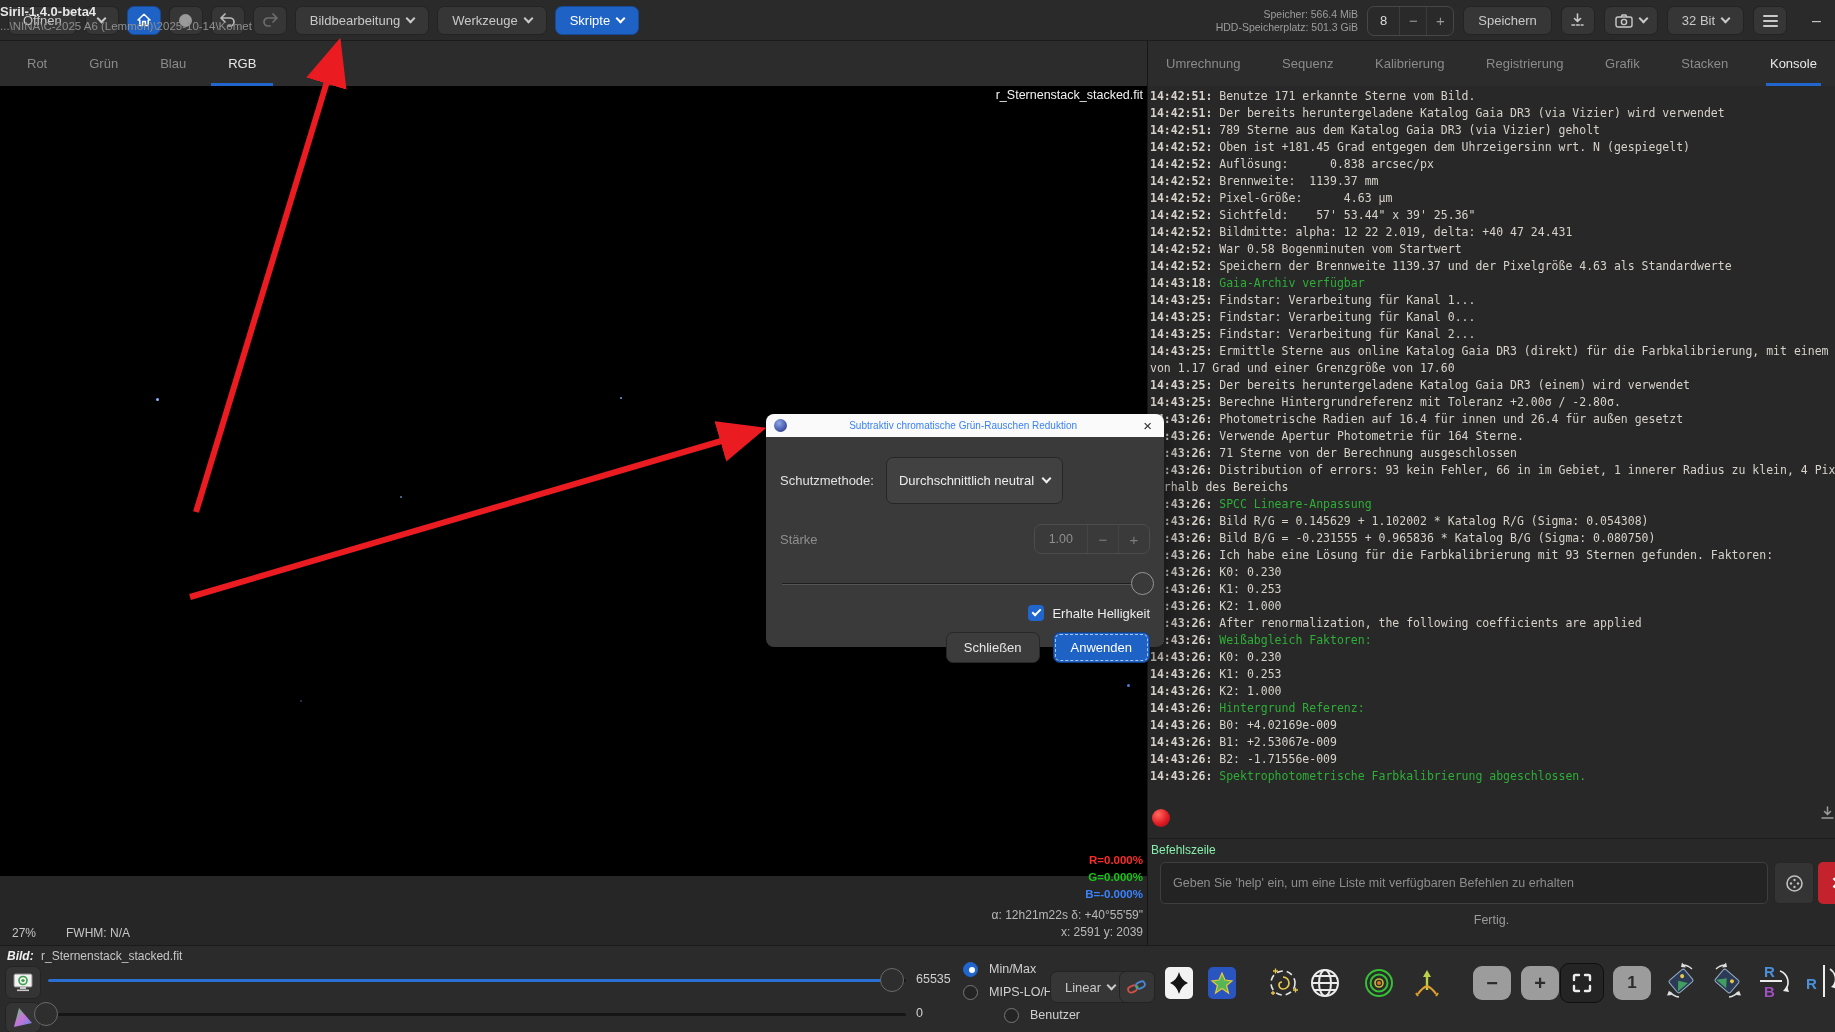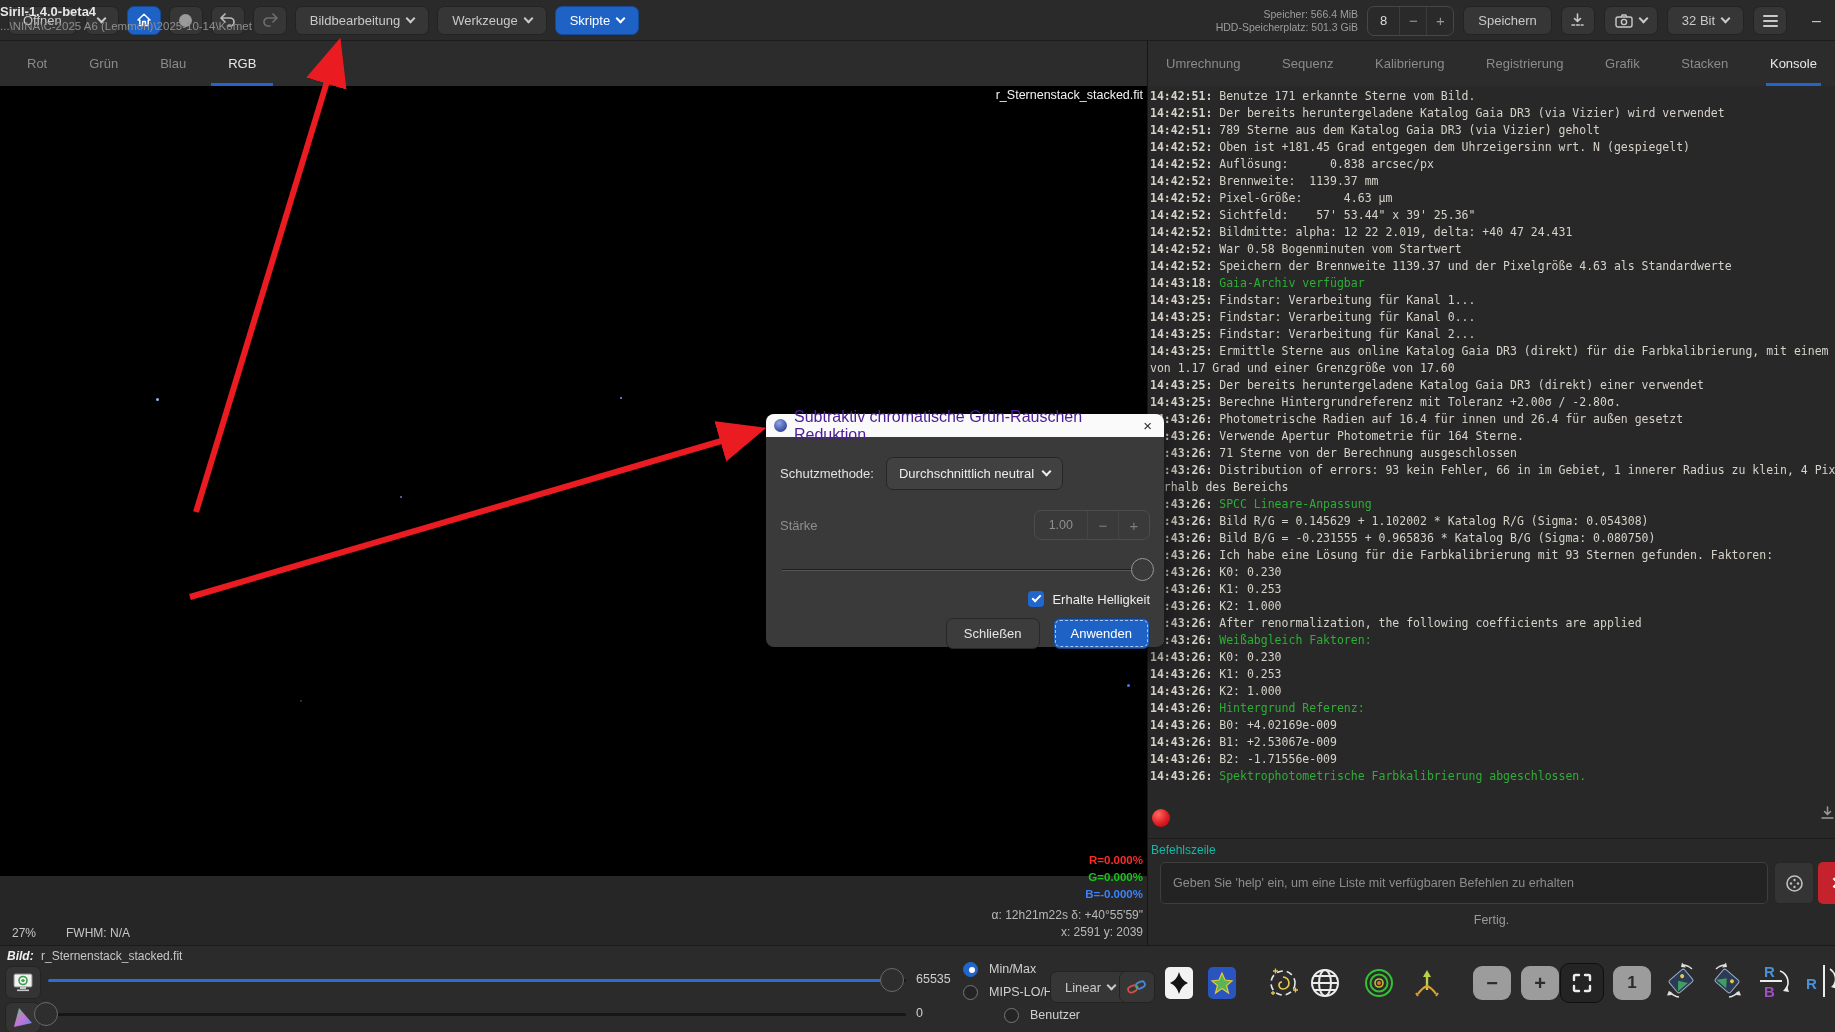--- a/index.html
+++ b/index.html
@@ -55,21 +55,21 @@
   #right-tabs .tab{padding:0 8px;}
   #console{position:absolute;left:1150px;top:88px;width:685px;height:702px;overflow:hidden;
            font-family:"DejaVu Sans Mono",monospace;font-size:11.5px;line-height:17px;color:#d6d2c9;}
   .cline{white-space:pre;overflow:hidden;}
   .cline .ts{font-weight:bold;}
   .cline .msg.green{color:#2eae36;}
   #rec-dot{position:absolute;left:1152px;top:809px;width:18px;height:18px;border-radius:50%;
            background:radial-gradient(circle at 35% 30%, #ff6a5e, #e01b24 55%, #8c0e14);}
   #export-log{position:absolute;left:1820px;top:806px;color:#9a9a9a;}
   #console-divider{position:absolute;left:1148px;top:838px;width:687px;height:1px;background:#1d1d1d;}
-  #cmd-label{position:absolute;left:1151px;top:843px;font-size:12px;color:#14b8a6;}
+  #cmd-label{position:absolute;left:1151px;top:843px;font-size:12px;color:#86efac;}
   #cmd-input{position:absolute;left:1160px;top:862px;width:608px;height:42px;background:#232323;
              border:1px solid #3e3e3e;border-radius:5px;color:#dcdcdc;font-size:12.5px;padding:0 12px;
              font-family:"Liberation Sans",sans-serif;outline:none;}
   #cmd-input::placeholder{color:#8d8d8d;}
   #cmd-wheel{position:absolute;left:1774px;top:862px;width:40px;height:42px;background:#343434;
              border:1px solid #262626;border-radius:5px;display:flex;align-items:center;justify-content:center;}
   #cmd-stop{position:absolute;left:1818px;top:862px;width:40px;height:42px;background:#c4232e;
             border-radius:5px;color:#fff;display:flex;align-items:center;justify-content:center;
             font-size:17px;font-weight:bold;}
   #cmd-status{position:absolute;left:1148px;top:913px;width:687px;text-align:center;font-size:12.5px;color:#9a9a9a;}
@@ -93,28 +93,28 @@
   .ico-plain{position:absolute;width:38px;height:38px;display:flex;align-items:center;justify-content:center;}
   .zbtn{position:absolute;width:38px;height:34px;background:#9c9c9c;border-radius:9px;display:flex;
         align-items:center;justify-content:center;color:#2b2b2b;font-size:20px;font-weight:bold;}
   .zbtn.dark{background:#242424;border:1px solid #0f0f0f;color:#e8e8e8;}
 
   
   #dialog{position:absolute;left:766px;top:414px;width:398px;height:233px;z-index:40;
           border-radius:8px;box-shadow:0 10px 30px rgba(0,0,0,.65);background:#3a3a3a;overflow:visible;}
   #dlg-title{height:23px;background:#fafafa;border-radius:8px 8px 0 0;display:flex;align-items:center;
              padding:0 8px;gap:7px;}
-  #dlg-title .txt{font-size:16px;color:#4c1d95;flex:1;}
+  #dlg-title .txt{font-size:10px;color:#3b82f6;flex:1;text-align:center;}
   #dlg-title .x{font-size:15px;color:#2b2b2b;padding:0 4px;}
   #dlg-appicon{width:13px;height:13px;border-radius:50%;
                background:radial-gradient(circle at 38% 32%, #8fa6e0, #4a5fb4 55%, #23275e);}
   #dlg-body{position:relative;padding:12px 14px;}
   .dlg-row1{display:flex;align-items:center;margin-top:8px;}
   #dlg-protect-label{font-size:13px;color:#e2e2e2;}
-  #dlg-dropdown{margin-left:12px;height:33px;background:#414141;border:1px solid #262626;border-radius:7px;
+  #dlg-dropdown{margin-left:12px;height:47px;background:#414141;border:1px solid #262626;border-radius:7px;
                 display:flex;align-items:center;gap:9px;padding:0 12px;font-size:13px;color:#ececec;}
   .dlg-row2{display:flex;align-items:center;margin-top:20px;}
   #dlg-strength-label{font-size:13px;color:#8e8e8e;}
   #dlg-spin{margin-left:auto;height:30px;border:1px solid #4c4c4c;border-radius:7px;display:flex;
             align-items:center;font-size:12.5px;color:#8e8e8e;}
   #dlg-spin .v{padding:0 14px;}
   #dlg-spin .s{width:1px;height:100%;background:#454545;}
   #dlg-spin .pm{width:30px;text-align:center;color:#7d7d7d;font-size:15px;}
   #dlg-slider{position:relative;margin-top:18px;height:24px;}
   #dlg-slider .tr{position:absolute;left:2px;right:4px;top:11px;height:2px;background:#1e1e1e;
@@ -276,21 +276,21 @@
       <div class="cline"><span class="ts">14:42:52:</span><span class="msg"> Sichtfeld:    57' 53.44" x 39' 25.36"</span></div>
       <div class="cline"><span class="ts">14:42:52:</span><span class="msg"> Bildmitte: alpha: 12 22 2.019, delta: +40 47 24.431</span></div>
       <div class="cline"><span class="ts">14:42:52:</span><span class="msg"> War 0.58 Bogenminuten vom Startwert</span></div>
       <div class="cline"><span class="ts">14:42:52:</span><span class="msg"> Speichern der Brennweite 1139.37 und der Pixelgröße 4.63 als Standardwerte</span></div>
       <div class="cline"><span class="ts">14:43:18:</span><span class="msg green"> Gaia-Archiv verfügbar</span></div>
       <div class="cline"><span class="ts">14:43:25:</span><span class="msg"> Findstar: Verarbeitung für Kanal 1...</span></div>
       <div class="cline"><span class="ts">14:43:25:</span><span class="msg"> Findstar: Verarbeitung für Kanal 0...</span></div>
       <div class="cline"><span class="ts">14:43:25:</span><span class="msg"> Findstar: Verarbeitung für Kanal 2...</span></div>
       <div class="cline"><span class="ts">14:43:25:</span><span class="msg"> Ermittle Sterne aus online Katalog Gaia DR3 (direkt) für die Farbkalibrierung, mit einem Radius</span></div>
       <div class="cline"><span class="ts"></span><span class="msg">von 1.17 Grad und einer Grenzgröße von 17.60</span></div>
-      <div class="cline"><span class="ts">14:43:25:</span><span class="msg"> Der bereits heruntergeladene Katalog Gaia DR3 (direkt) einer verwendet</span></div>
+      <div class="cline"><span class="ts">14:43:25:</span><span class="msg"> Der bereits heruntergeladene Katalog Gaia DR3 (einem) wird verwendet</span></div>
       <div class="cline"><span class="ts">14:43:25:</span><span class="msg"> Berechne Hintergrundreferenz mit Toleranz +2.00σ / -2.80σ.</span></div>
       <div class="cline"><span class="ts">14:43:26:</span><span class="msg"> Photometrische Radien auf 16.4 für innen und 26.4 für außen gesetzt</span></div>
       <div class="cline"><span class="ts">14:43:26:</span><span class="msg"> Verwende Apertur Photometrie für 164 Sterne.</span></div>
       <div class="cline"><span class="ts">14:43:26:</span><span class="msg"> 71 Sterne von der Berechnung ausgeschlossen</span></div>
       <div class="cline"><span class="ts">14:43:26:</span><span class="msg"> Distribution of errors: 93 kein Fehler, 66 in im Gebiet, 1 innerer Radius zu klein, 4 Pixel au</span></div>
       <div class="cline"><span class="ts"></span><span class="msg">ßerhalb des Bereichs</span></div>
       <div class="cline"><span class="ts">14:43:26:</span><span class="msg green"> SPCC Lineare-Anpassung</span></div>
       <div class="cline"><span class="ts">14:43:26:</span><span class="msg"> Bild R/G = 0.145629 + 1.102002 * Katalog R/G (Sigma: 0.054308)</span></div>
       <div class="cline"><span class="ts">14:43:26:</span><span class="msg"> Bild B/G = -0.231555 + 0.965836 * Katalog B/G (Sigma: 0.080750)</span></div>
       <div class="cline"><span class="ts">14:43:26:</span><span class="msg"> Ich habe eine Lösung für die Farbkalibrierung mit 93 Sternen gefunden. Faktoren:</span></div>

